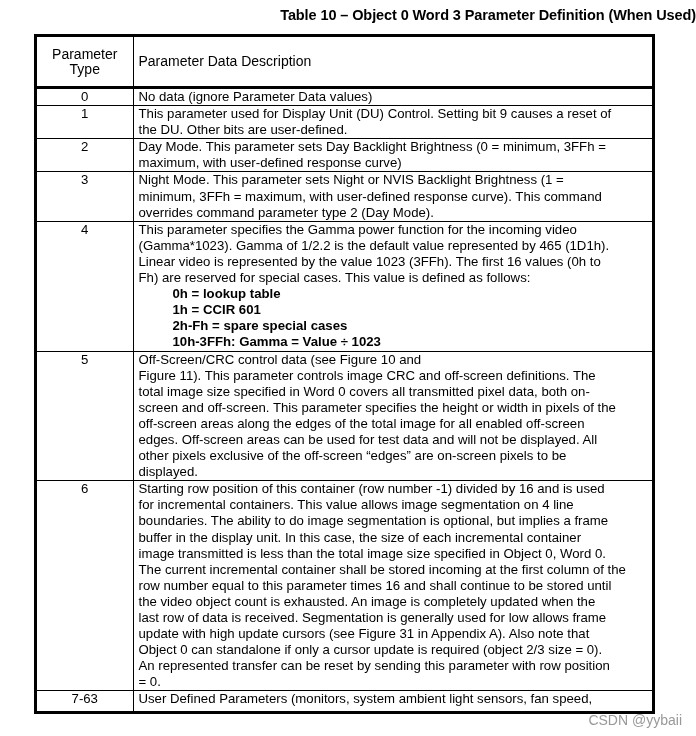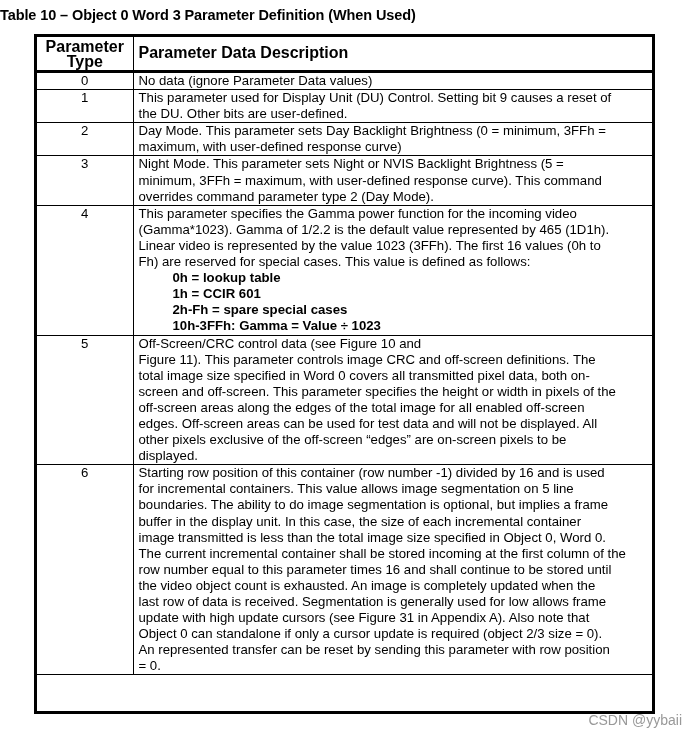--- a/index.html
+++ b/index.html
@@ -2,33 +2,33 @@
 <html><head>
 <meta charset="utf-8">
 <style>
   html, body { margin: 0; padding: 0; background: #ffffff; }
   body {
     width: 696px; height: 736px; position: relative; overflow: hidden;
     font-family: "Liberation Sans", sans-serif; color: #000;
   }
   .title {
     position: absolute; top: 7px; left: 0; width: 696px;
-    text-align: left; font-weight: bold; font-size: 14.5px; letter-spacing: -0.1px;
+    text-align: right; font-weight: bold; font-size: 14.5px; letter-spacing: -0.1px;
   }
   .tbl-wrap {
     position: absolute; left: 34px; top: 34px; width: 615px; height: 674px;
     border: 3px solid #000; border-bottom: 3px solid #000; overflow: hidden;
   }
   table {
     border-collapse: collapse; width: 100%; table-layout: fixed;
     font-size: 13.2px; line-height: 16.1px;
   }
   col.c1 { width: 96px; }
   th {
-    font-weight: bold; font-size: 16px; padding: 0; height: 33px;
+    font-weight: normal; font-size: 14px; padding: 8px; height: 33px;
     border-bottom: 3px solid #000; vertical-align: middle;
   }
   th.h1 { text-align: center; line-height: 15px; border-right: 1px solid #000; }
   th.h2 { text-align: left; padding-left: 5px; }
   td { vertical-align: top; padding: 0 4px 0 5px; border-bottom: 1px solid #000; }
   td.type { text-align: center; border-right: 1px solid #000; padding: 0; }
   .desc-line { display: block; }
   .indent { display: block; padding-left: 34px; font-weight: bold; }
   .watermark {
     position: absolute; right: 14px; top: 712px; font-size: 14px; color: #999;
@@ -71,21 +71,21 @@
         <tr>
           <td class="type">2</td>
           <td>
             <span class="desc-line">Day Mode. This parameter sets Day Backlight Brightness (0 = minimum, 3FFh =</span>
             <span class="desc-line">maximum, with user-defined response curve)</span>
           </td>
         </tr>
         <tr>
           <td class="type">3</td>
           <td>
-            <span class="desc-line">Night Mode. This parameter sets Night or NVIS Backlight Brightness (5 =</span>
+            <span class="desc-line">Night Mode. This parameter sets Night or NVIS Backlight Brightness (1 =</span>
             <span class="desc-line">minimum, 3FFh = maximum, with user-defined response curve). This command</span>
             <span class="desc-line">overrides command parameter type 2 (Day Mode).</span>
           </td>
         </tr>
         <tr>
           <td class="type">4</td>
           <td>
             <span class="desc-line">This parameter specifies the Gamma power function for the incoming video</span>
             <span class="desc-line">(Gamma*1023). Gamma of 1/2.2 is the default value represented by 465 (1D1h).</span>
             <span class="desc-line">Linear video is represented by the value 1023 (3FFh). The first 16 values (0h to</span>
@@ -106,31 +106,38 @@
             <span class="desc-line">off-screen areas along the edges of the total image for all enabled off-screen</span>
             <span class="desc-line">edges. Off-screen areas can be used for test data and will not be displayed. All</span>
             <span class="desc-line">other pixels exclusive of the off-screen “edges” are on-screen pixels to be</span>
             <span class="desc-line">displayed.</span>
           </td>
         </tr>
         <tr>
           <td class="type">6</td>
           <td>
             <span class="desc-line">Starting row position of this container (row number -1) divided by 16 and is used</span>
-            <span class="desc-line">for incremental containers. This value allows image segmentation on 5 line</span>
+            <span class="desc-line">for incremental containers. This value allows image segmentation on 4 line</span>
             <span class="desc-line">boundaries. The ability to do image segmentation is optional, but implies a frame</span>
             <span class="desc-line">buffer in the display unit. In this case, the size of each incremental container</span>
             <span class="desc-line">image transmitted is less than the total image size specified in Object 0, Word 0.</span>
             <span class="desc-line">The current incremental container shall be stored incoming at the first column of the</span>
             <span class="desc-line">row number equal to this parameter times 16 and shall continue to be stored until</span>
             <span class="desc-line">the video object count is exhausted. An image is completely updated when the</span>
             <span class="desc-line">last row of data is received. Segmentation is generally used for low allows frame</span>
             <span class="desc-line">update with high update cursors (see Figure 31 in Appendix A). Also note that</span>
             <span class="desc-line">Object 0 can standalone if only a cursor update is required (object 2/3 size = 0).</span>
             <span class="desc-line">An represented transfer can be reset by sending this parameter with row position</span>
             <span class="desc-line">= 0.</span>
           </td>
         </tr>
+        <tr>
+          <td class="type" style="border-bottom: none;">7-63</td>
+          <td style="border-bottom: none;">
+            <span class="desc-line">User Defined Parameters (monitors, system ambient light sensors, fan speed,</span>
+            <span class="desc-line">fault data recording, etc). All User Defined Parameters should be documented in</span>
+          </td>
+        </tr>
       </tbody>
   </table>
 </div>
 
 <div class="watermark">CSDN @yybaii</div>
 
 </body></html>

